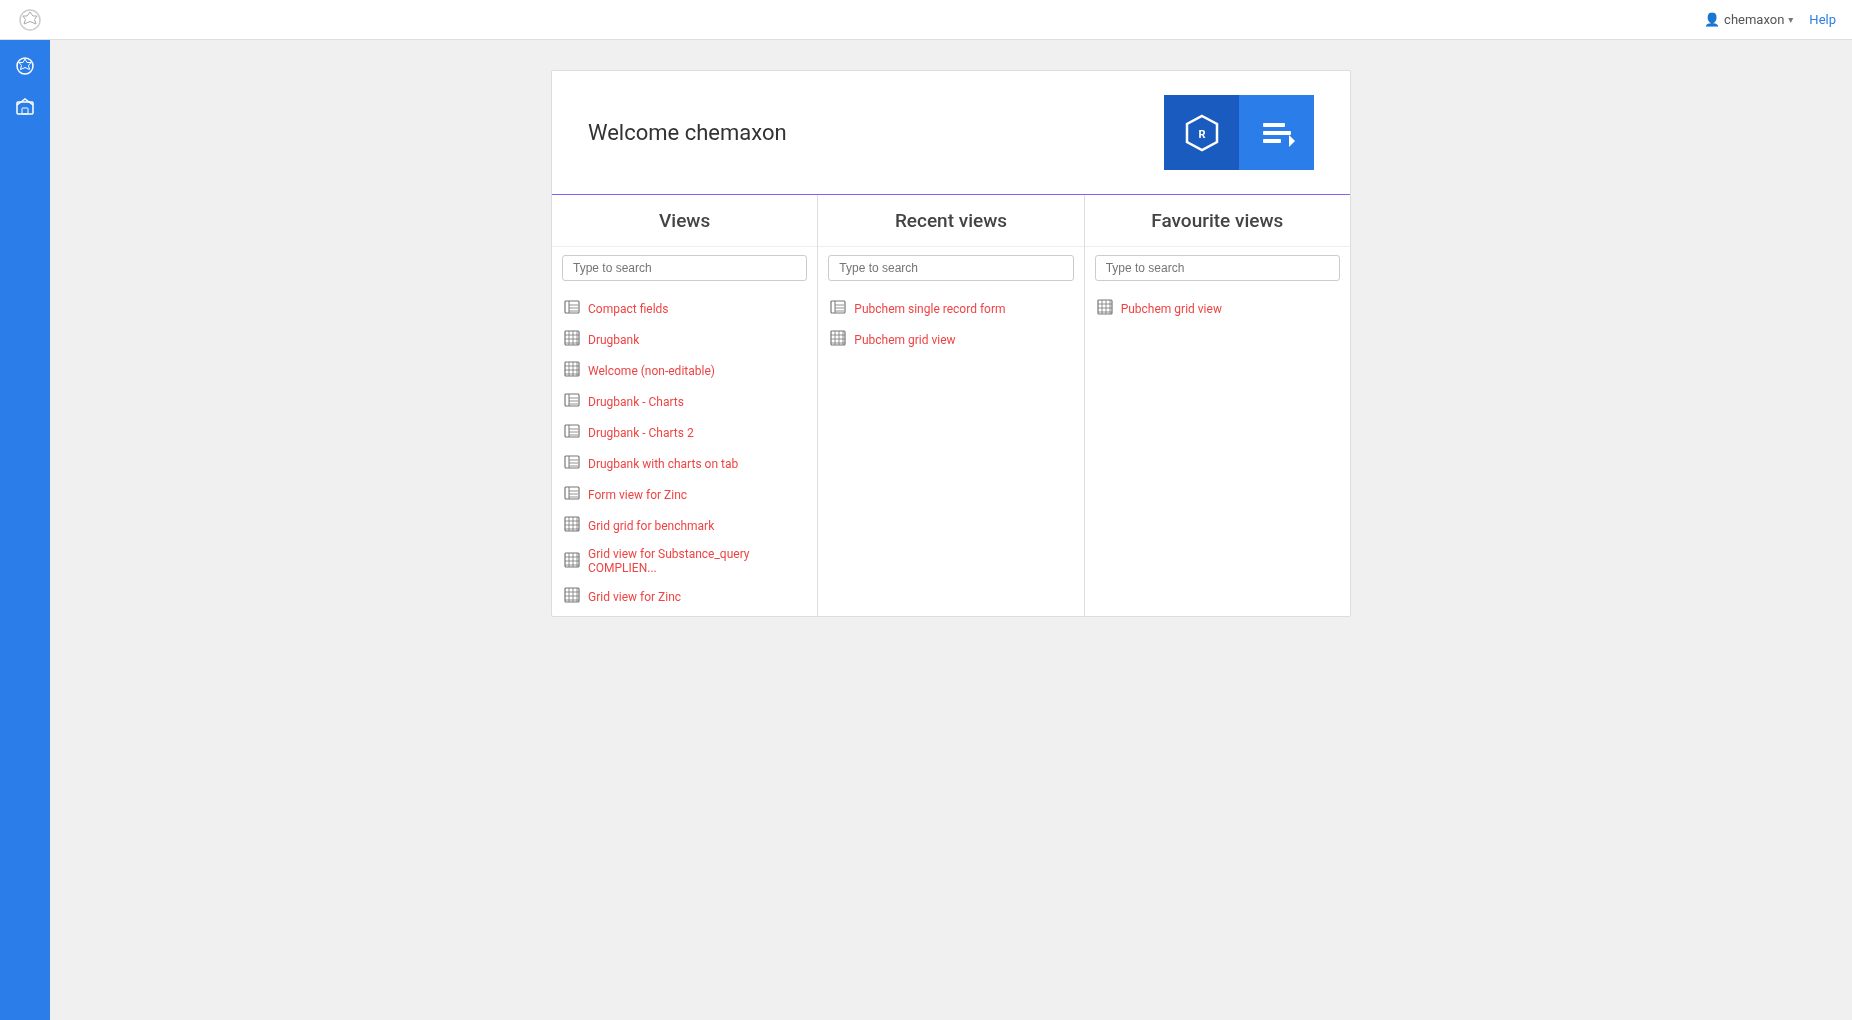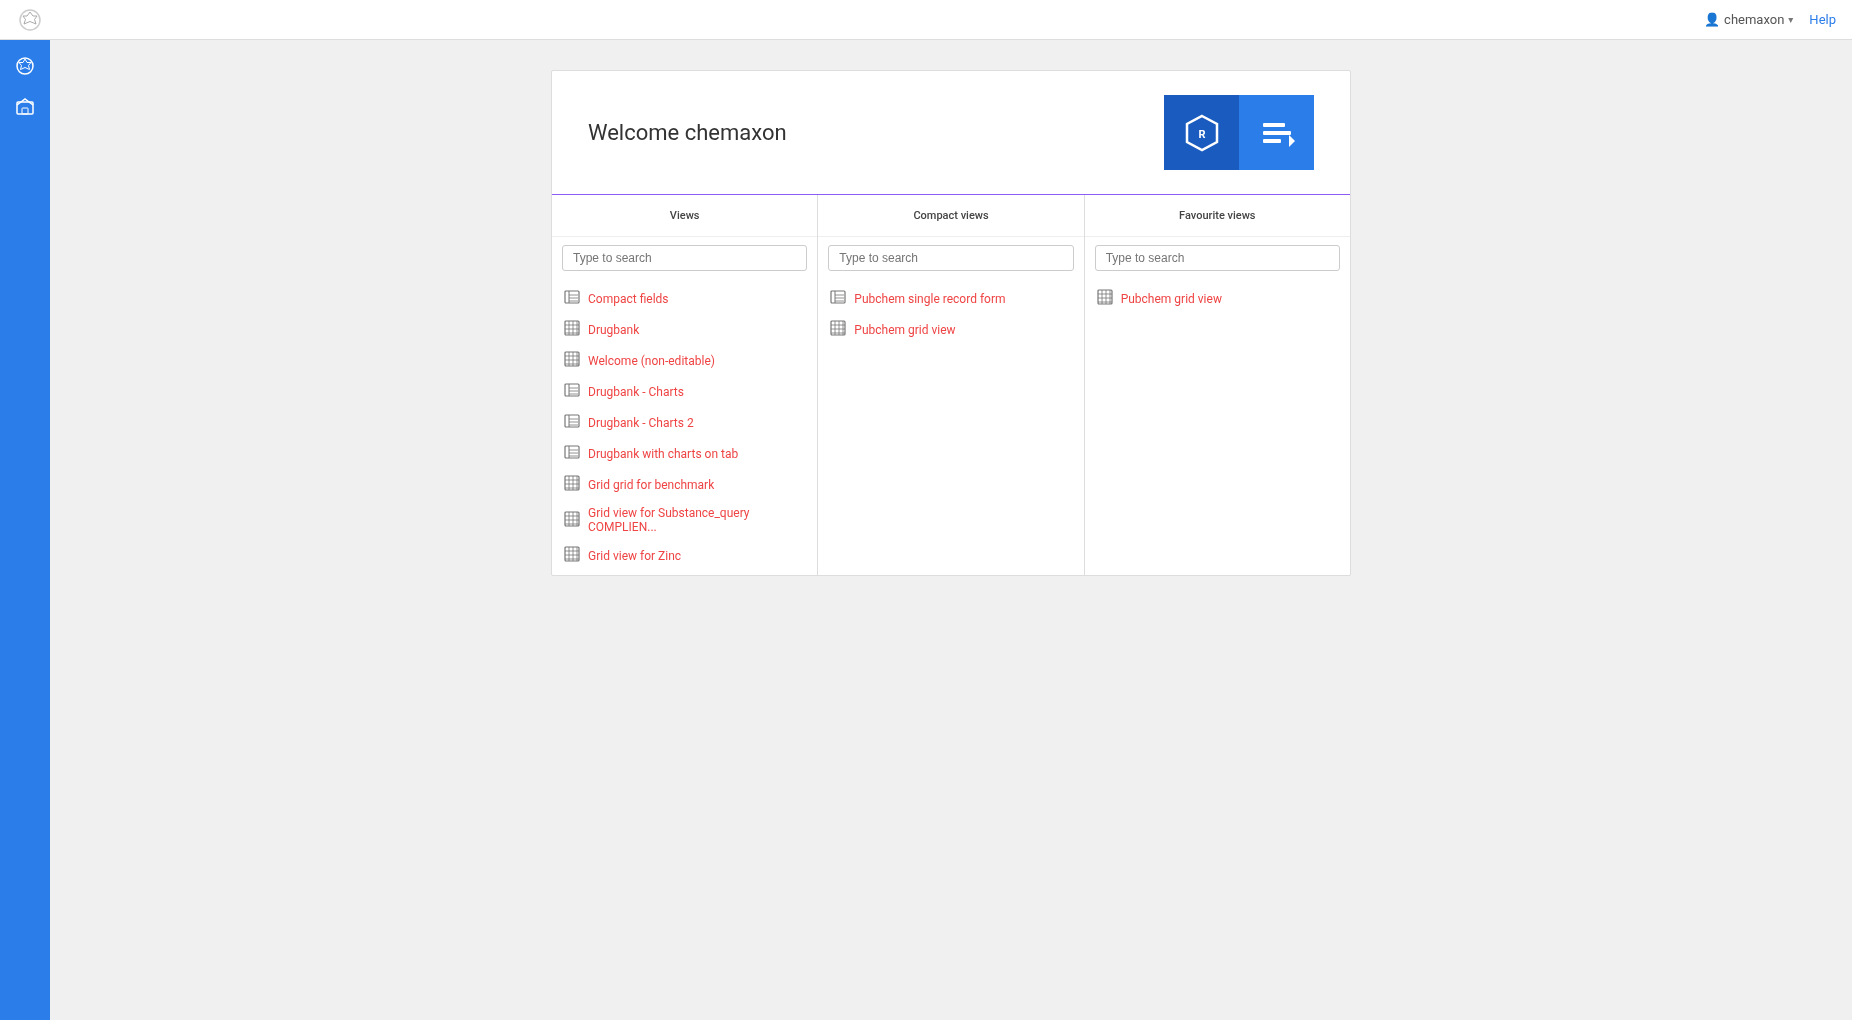--- a/index.html
+++ b/index.html
@@ -138,21 +138,21 @@
     .views-column {
       flex: 1;
       border-right: 1px solid #ddd;
     }
     .views-column:last-child {
       border-right: none;
     }
 
     .column-header {
       padding: 14px 16px;
-      font-size: 11px;
+      font-size: 19px;
       font-weight: 500;
       color: #444;
       border-bottom: 1px solid #eee;
       text-align: center;
     }
 
     .search-box {
       margin: 8px 10px;
       padding: 5px 10px;
       border: 1px solid #ccc;
@@ -329,20 +329,30 @@
     <rect x="1" y="2" width="14" height="12" rx="1" stroke="#777" stroke-width="1.2" fill="none"></rect>
     <line x1="5" y1="2" x2="5" y2="14" stroke="#777" stroke-width="1"></line>
     <line x1="5" y1="6" x2="14" y2="6" stroke="#777" stroke-width="0.8"></line>
     <line x1="5" y1="9" x2="14" y2="9" stroke="#777" stroke-width="0.8"></line>
     <line x1="5" y1="12" x2="14" y2="12" stroke="#777" stroke-width="0.8"></line>
   </svg></span>
                 <span>Drugbank with charts on tab</span>
               </div>
               <div class="view-item">
                 <span><svg width="16" height="16" viewBox="0 0 16 16" fill="none">
+    <rect x="1" y="2" width="14" height="12" rx="1" stroke="#777" stroke-width="1.2" fill="none"></rect>
+    <line x1="5" y1="2" x2="5" y2="14" stroke="#777" stroke-width="1"></line>
+    <line x1="5" y1="6" x2="14" y2="6" stroke="#777" stroke-width="0.8"></line>
+    <line x1="5" y1="9" x2="14" y2="9" stroke="#777" stroke-width="0.8"></line>
+    <line x1="5" y1="12" x2="14" y2="12" stroke="#777" stroke-width="0.8"></line>
+  </svg></span>
+                <span>Form view for Zinc</span>
+              </div>
+              <div class="view-item">
+                <span><svg width="16" height="16" viewBox="0 0 16 16" fill="none">
     <rect x="1" y="1" width="14" height="14" rx="1" stroke="#777" stroke-width="1.2" fill="none"></rect>
     <line x1="1" y1="5" x2="15" y2="5" stroke="#777" stroke-width="0.8"></line>
     <line x1="1" y1="9" x2="15" y2="9" stroke="#777" stroke-width="0.8"></line>
     <line x1="1" y1="13" x2="15" y2="13" stroke="#777" stroke-width="0.8"></line>
     <line x1="5" y1="1" x2="5" y2="15" stroke="#777" stroke-width="0.8"></line>
     <line x1="9" y1="1" x2="9" y2="15" stroke="#777" stroke-width="0.8"></line>
     <line x1="13" y1="1" x2="13" y2="15" stroke="#777" stroke-width="0.8"></line>
   </svg></span>
                 <span>Grid grid for benchmark</span>
               </div>
@@ -367,21 +377,21 @@
     <line x1="5" y1="1" x2="5" y2="15" stroke="#777" stroke-width="0.8"></line>
     <line x1="9" y1="1" x2="9" y2="15" stroke="#777" stroke-width="0.8"></line>
     <line x1="13" y1="1" x2="13" y2="15" stroke="#777" stroke-width="0.8"></line>
   </svg></span>
                 <span>Grid view for Zinc</span>
               </div>
             </div>
         </div>
 
         <div class="views-column">
-          <div class="column-header">Compact views</div>
+          <div class="column-header">Recent views</div>
           <input class="search-box" type="text" placeholder="Type to search" style="">
           <div class="views-list" id="recent-list">
           <div class="view-item">
                 <span><svg width="16" height="16" viewBox="0 0 16 16" fill="none">
     <rect x="1" y="2" width="14" height="12" rx="1" stroke="#777" stroke-width="1.2" fill="none"></rect>
     <line x1="5" y1="2" x2="5" y2="14" stroke="#777" stroke-width="1"></line>
     <line x1="5" y1="6" x2="14" y2="6" stroke="#777" stroke-width="0.8"></line>
     <line x1="5" y1="9" x2="14" y2="9" stroke="#777" stroke-width="0.8"></line>
     <line x1="5" y1="12" x2="14" y2="12" stroke="#777" stroke-width="0.8"></line>
   </svg></span>

